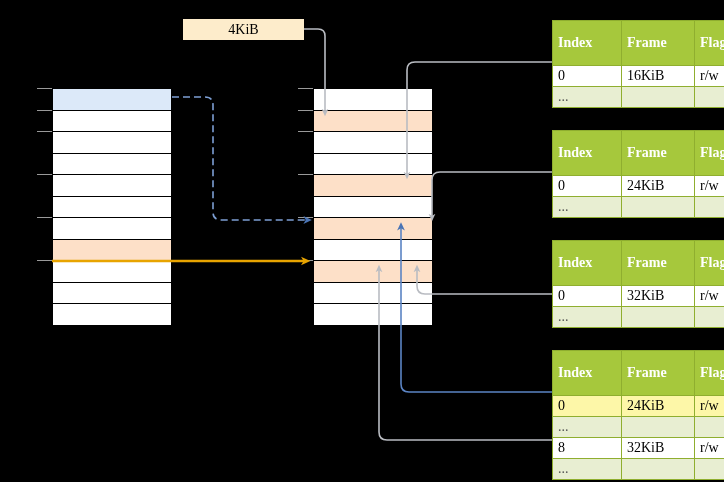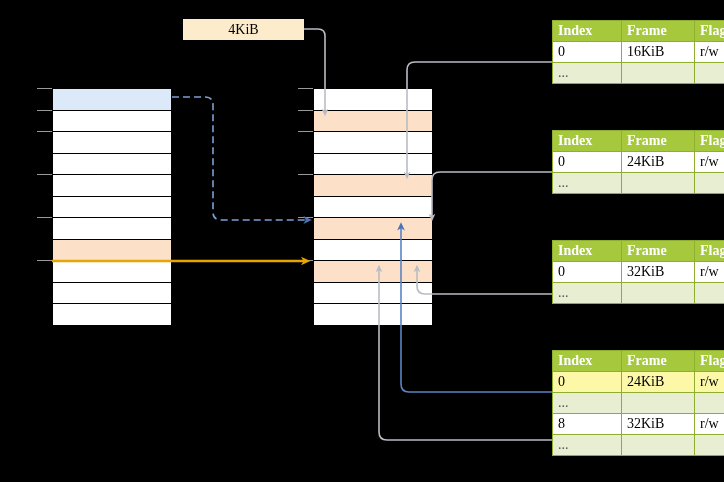--- a/index.html
+++ b/index.html
@@ -16,21 +16,21 @@
 
   
   .label-box{position:absolute;box-sizing:border-box;background:#fdeccb;
              display:flex;align-items:center;justify-content:center;
              color:#000;font-size:14px;}
 
   
   .ptable{position:absolute;border-collapse:collapse;table-layout:fixed;
           background:#fff;}
   .ptable th{background:#a6c83c;color:#fff;font-weight:bold;font-size:14px;
-             text-align:left;padding:2px 5px;border:1px solid #8fae2f;
+             text-align:left;padding:14px 5px;border:1px solid #8fae2f;
              white-space:nowrap;}
   .ptable td{font-size:14px;color:#000;text-align:left;padding:2px 5px;
              border:1px solid #8fae2f;background:#fff;white-space:nowrap;}
   .ptable tr.ellipsis td{background:#e8eed2;color:#555;}
   .ptable td.hl{background:#fdf7a8;}
 
   
   #wires{position:absolute;left:0;top:0;width:724px;height:482px;
          pointer-events:none;}
 </style>

